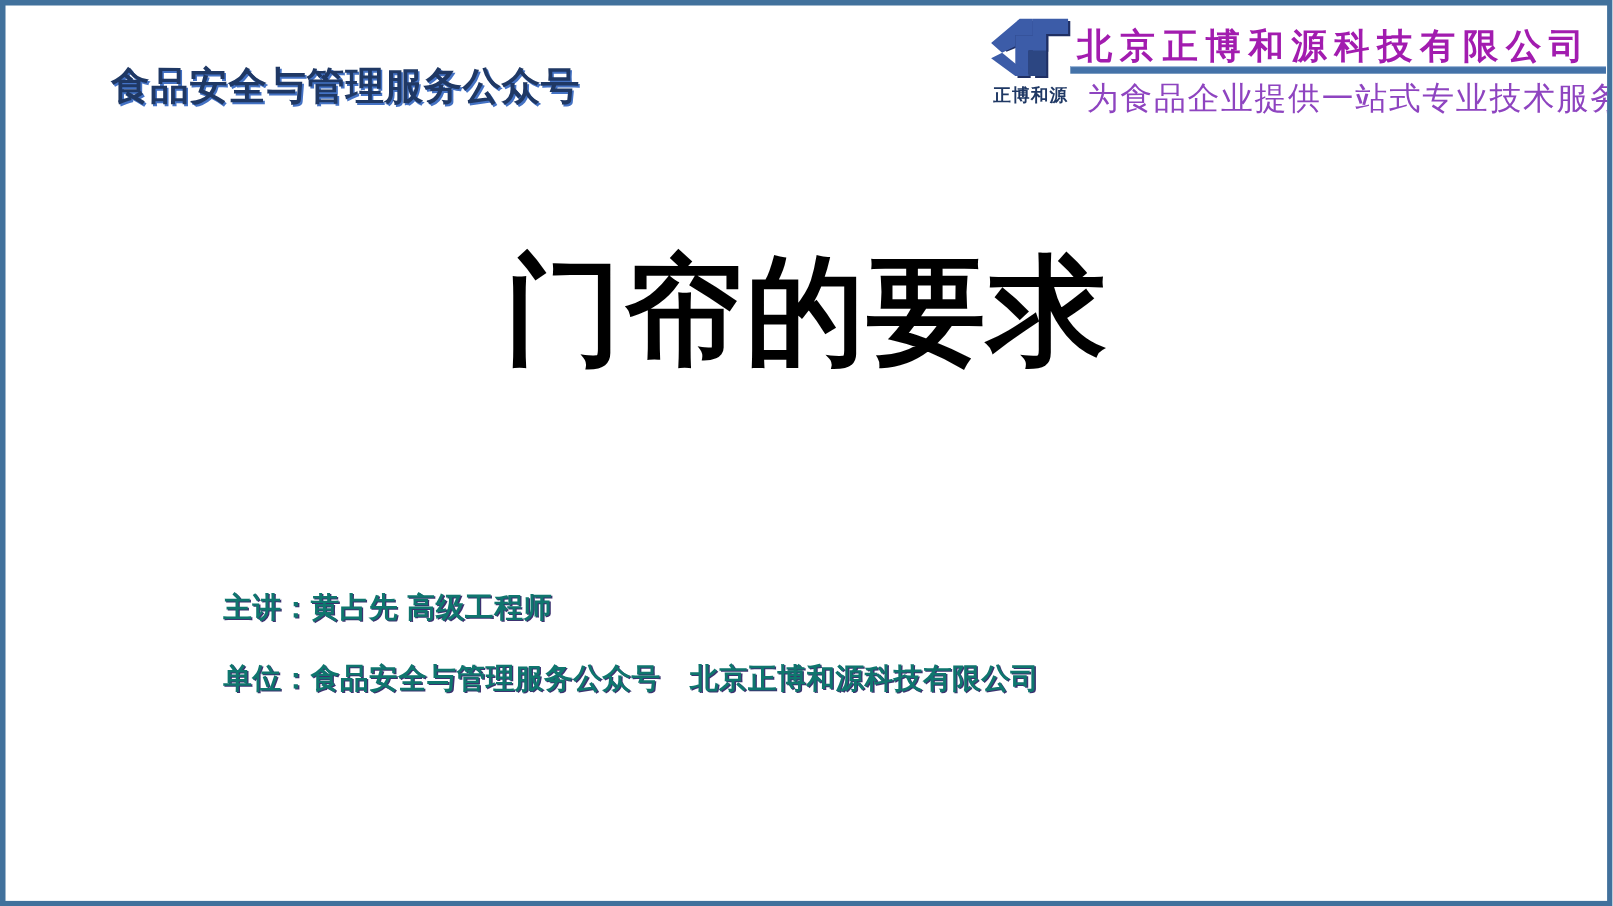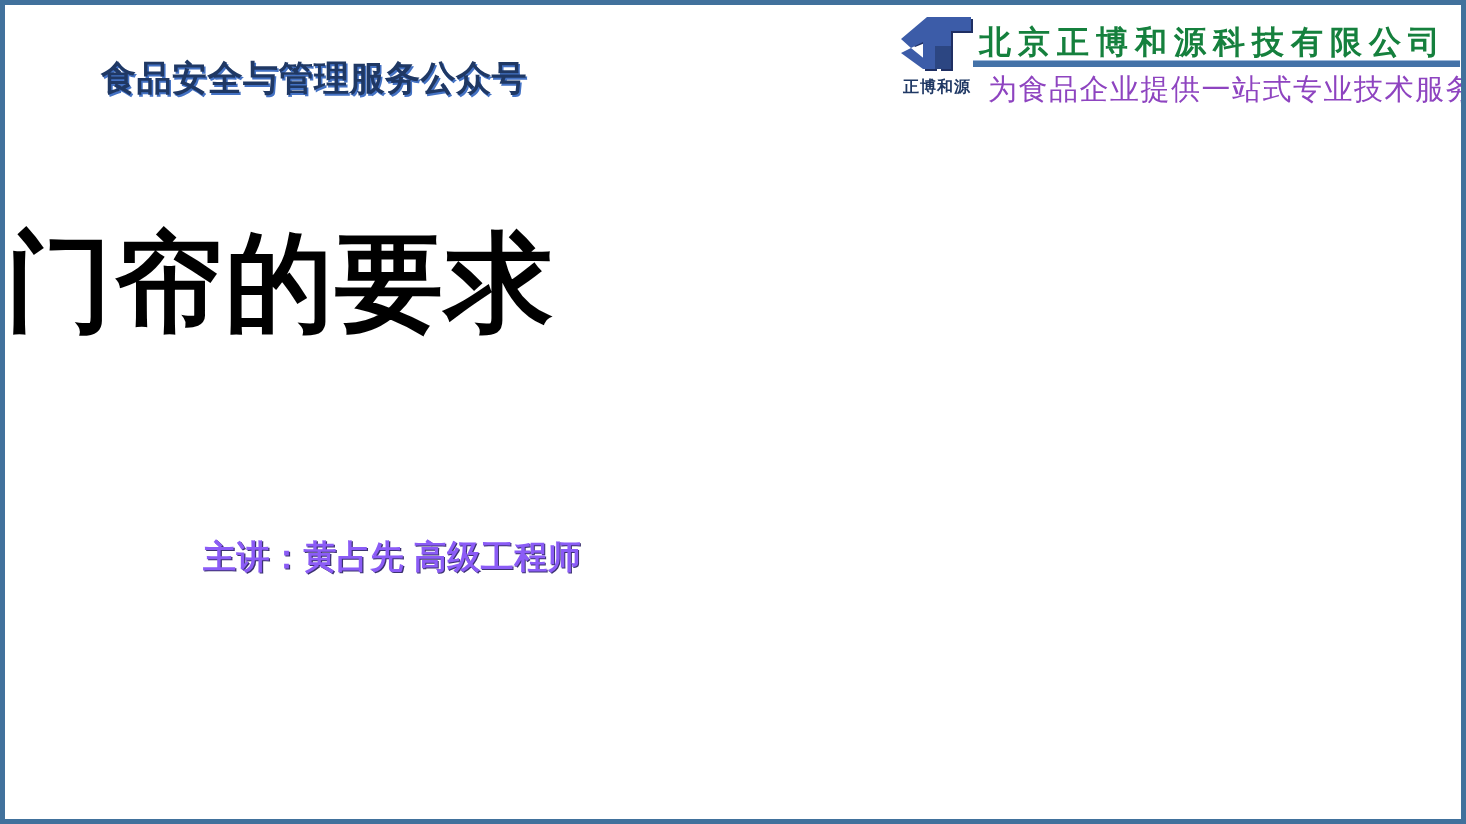--- a/index.html
+++ b/index.html
@@ -64,21 +64,21 @@
     font-family: Liberation Serif, serif;
     white-space: nowrap;
   }
 
   #company-name {
     position: absolute;
     left: 90px;
     top: 12px;
     font-size: 32px;
     font-weight: bold;
-    color: #15803d;
+    color: #a21caf;
     letter-spacing: 7px;
     white-space: nowrap;
   }
 
   #brand-divider {
     position: absolute;
     left: 84px;
     top: 51px;
     width: 487px;
     height: 6px;
@@ -96,37 +96,38 @@
     letter-spacing: 1.5px;
     white-space: nowrap;
   }
 
   
   #main-title {
     position: absolute;
     left: 0;
     right: 0;
     top: 218px;
+    text-align: center;
     font-size: 108px;
     line-height: 1.12;
     font-weight: bold;
     color: #000000;
     letter-spacing: 2px;
   }
 
   
   #presenter-block {
     position: absolute;
     left: 198px;
     top: 530px;
   }
   .presenter-line {
-    font-size: 33px;
+    font-size: 26px;
     font-weight: bold;
-    color: #8b5cf6;
+    color: #0f766e;
     letter-spacing: 0.5px;
     text-shadow: 1.2px 1.2px 0 #3C3270;
     white-space: nowrap;
   }
   #presenter-line-2 {
     margin-top: 29px;
   }
 </style>
 </head>
 <body>
@@ -163,15 +164,16 @@
 
     <div id="brand-divider"></div>
 
     <div id="company-tagline">为食品企业提供一站式专业技术服务</div>
   </div>
 
   <div id="main-title">门帘的要求</div>
 
   <div id="presenter-block">
     <div class="presenter-line" id="presenter-line-1">主讲：黄占先  高级工程师</div>
+    <div class="presenter-line" id="presenter-line-2">单位：食品安全与管理服务公众号　北京正博和源科技有限公司</div>
   </div>
 
 </div>
 
 </body></html>

